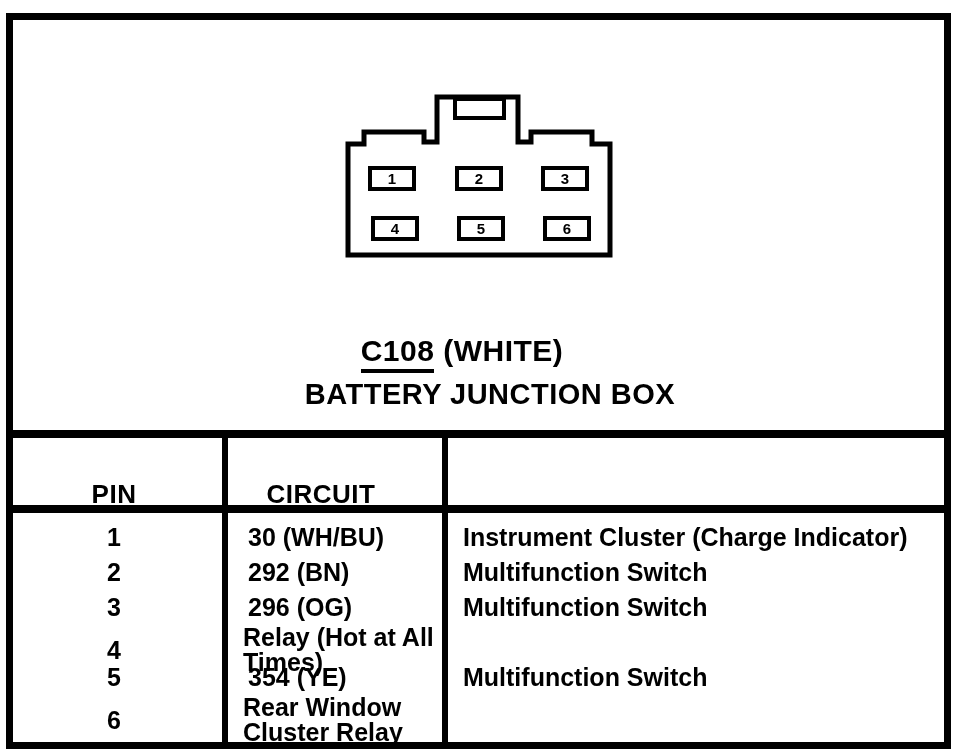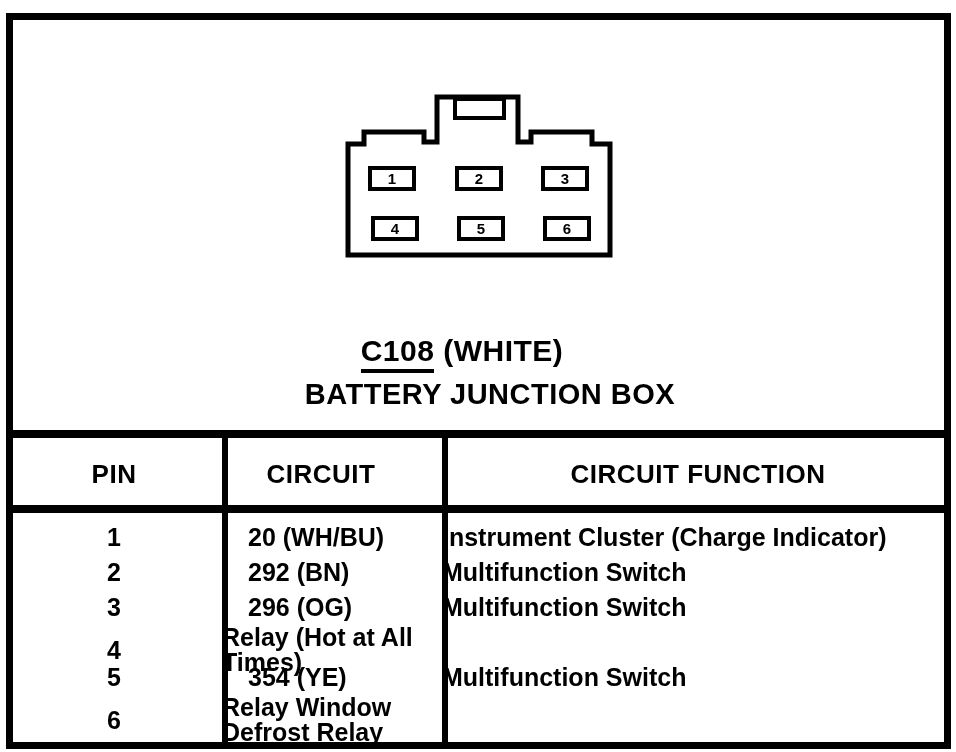--- a/index.html
+++ b/index.html
@@ -57,38 +57,38 @@
     letter-spacing: 0.5px;
   }
   
   .rule { position: absolute; background: var(--ink); }
   .rule-table-top   { left: 6px;  top: 430px; width: 945px; height: 8px; }
   .rule-header-bot  { left: 6px;  top: 505px; width: 945px; height: 8px; }
   .rule-col1        { left: 222px; top: 430px; width: 6px; height: 319px; }
   .rule-col2        { left: 442px; top: 430px; width: 6px; height: 319px; }
   
   .hdr {
-    position: absolute; top: 459px; text-align: center;
+    position: absolute; top: 479px; text-align: center;
     font-size: 26px; font-weight: 700; letter-spacing: 0.5px;
   }
   .hdr-pin  { left: 6px;   width: 216px; }
   .hdr-circ { left: 228px; width: 186px; }
   .hdr-func { left: 448px; width: 500px; }
   
   .tbody {
     position: absolute; left: 6px; top: 520px; width: 945px;
   }
   .trow {
     display: grid; grid-template-columns: 216px 220px 1fr;
     height: 35px; align-items: center;
     font-size: 25px; font-weight: 700; line-height: 1;
   }
   .cell-pin  { text-align: center; }
   .cell-circ { padding-left: 26px; }
-  .cell-func { }
+  .cell-func { padding-left: 21px; }
 </style>
 </head>
 <body>
 
 <div class="page">
 
   <div class="frame"></div>
 
   <svg class="connector-svg" viewBox="340 90 276 170" xmlns="http://www.w3.org/2000/svg">
     <path d="M348,255 L348,144 L364,144 L364,132 L424,132 L424,142 L437,142 L437,97 L518,97 L518,142 L531,142 L531,132 L592,132 L592,144 L610,144 L610,255 Z" fill="#ffffff" stroke="#000000" stroke-width="5" stroke-linejoin="miter"></path>
@@ -120,26 +120,25 @@
   </div>
   <div class="title-line2">BATTERY JUNCTION BOX</div>
 
   <div class="rule rule-table-top"></div>
   <div class="rule rule-header-bot"></div>
   <div class="rule rule-col1"></div>
   <div class="rule rule-col2"></div>
 
   <div class="hdr hdr-pin">PIN</div>
   <div class="hdr hdr-circ">CIRCUIT</div>
-  <div class="hdr hdr-func">CIRCUIT FUNCTION</div>
 
   <div class="tbody">
     <div class="trow">
       <div class="cell-pin">1</div>
-      <div class="cell-circ">20 (WH/BU)</div>
+      <div class="cell-circ">30 (WH/BU)</div>
       <div class="cell-func">Instrument Cluster (Charge Indicator)</div>
     </div>
     <div class="trow">
       <div class="cell-pin">2</div>
       <div class="cell-circ">292 (BN)</div>
       <div class="cell-func">Multifunction Switch</div>
     </div>
     <div class="trow">
       <div class="cell-pin">3</div>
       <div class="cell-circ">296 (OG)</div>
@@ -149,17 +148,17 @@
       <div class="cell-pin">4</div>
       <div class="cell-func">Relay (Hot at All Times)</div>
     </div>
     <div class="trow">
       <div class="cell-pin">5</div>
       <div class="cell-circ">354 (YE)</div>
       <div class="cell-func">Multifunction Switch</div>
     </div>
     <div class="trow">
       <div class="cell-pin">6</div>
-      <div class="cell-func">Relay Window Defrost Relay</div>
+      <div class="cell-func">Rear Window Cluster Relay</div>
     </div>
   </div>
 
 </div>
 
 </body></html>

